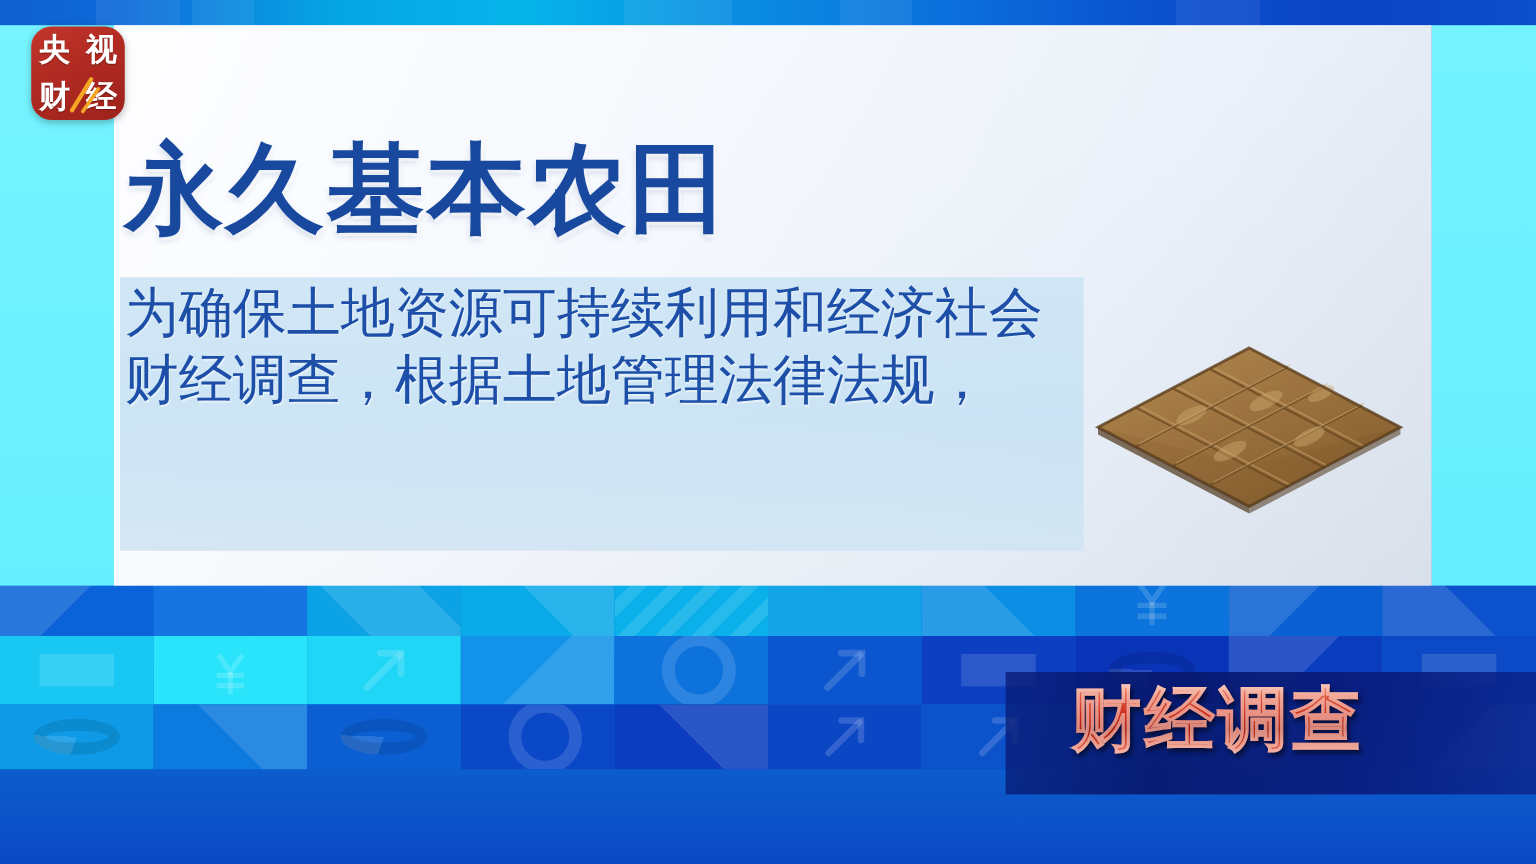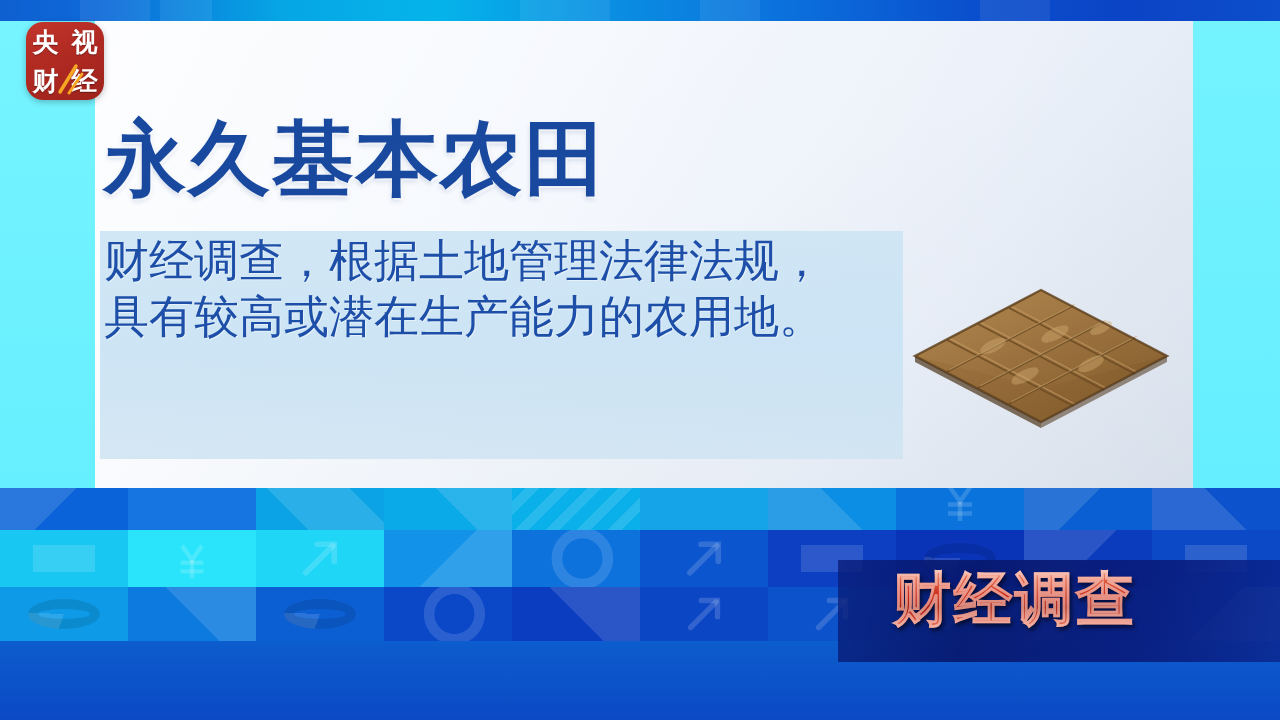--- a/index.html
+++ b/index.html
@@ -110,21 +110,21 @@
 
   
   .badge-panel{
     position:absolute;left:838px;top:560px;width:442px;height:102px;
     background:linear-gradient(100deg,rgba(8,28,120,.78) 0%,rgba(7,24,110,.92) 30%,rgba(9,30,128,.95) 70%,rgba(10,36,140,.82) 100%);
   }
   .badge-text{
     position:absolute;left:893px;top:568px;
     font-size:58px;line-height:64px;font-weight:700;
     letter-spacing:3px;
-    font-family:Liberation Serif, serif;
+    font-family:Liberation Sans, sans-serif;
     background:linear-gradient(180deg,#f7b4a4 0%,#e05f46 18%,#c92a18 44%,#a61a0c 62%,#d6503a 82%,#f0907a 100%);
     -webkit-background-clip:text;background-clip:text;
     color:transparent;
     -webkit-text-stroke:1px rgba(255,230,220,.55);
     filter:drop-shadow(2px 3px 2px rgba(0,0,0,.55));
     white-space:nowrap;
   }
 </style>
 </head>
 <body>
@@ -283,22 +283,22 @@
   <div class="cyan-right"></div>
 
   <div class="card">
     <div class="card-sheen"></div>
   </div>
 
   <div class="headline">永久基本农田</div>
 
   <div class="body-panel"></div>
   <div class="body-text">
+    <div>为确保土地资源可持续利用和经济社会</div>
     <div>财经调查，根据土地管理法律法规，</div>
-    <div>具有较高或潜在生产能力的农用地。</div>
   </div>
 
   <div class="farm">
     <svg viewBox="0 0 272 160" width="272" height="160">
       <defs>
         <linearGradient id="soilA" x1="0" y1="0" x2="1" y2="1">
           <stop offset="0%" stop-color="#a98049"></stop>
           <stop offset="45%" stop-color="#966c3a"></stop>
           <stop offset="100%" stop-color="#7c5729"></stop>
         </linearGradient>

